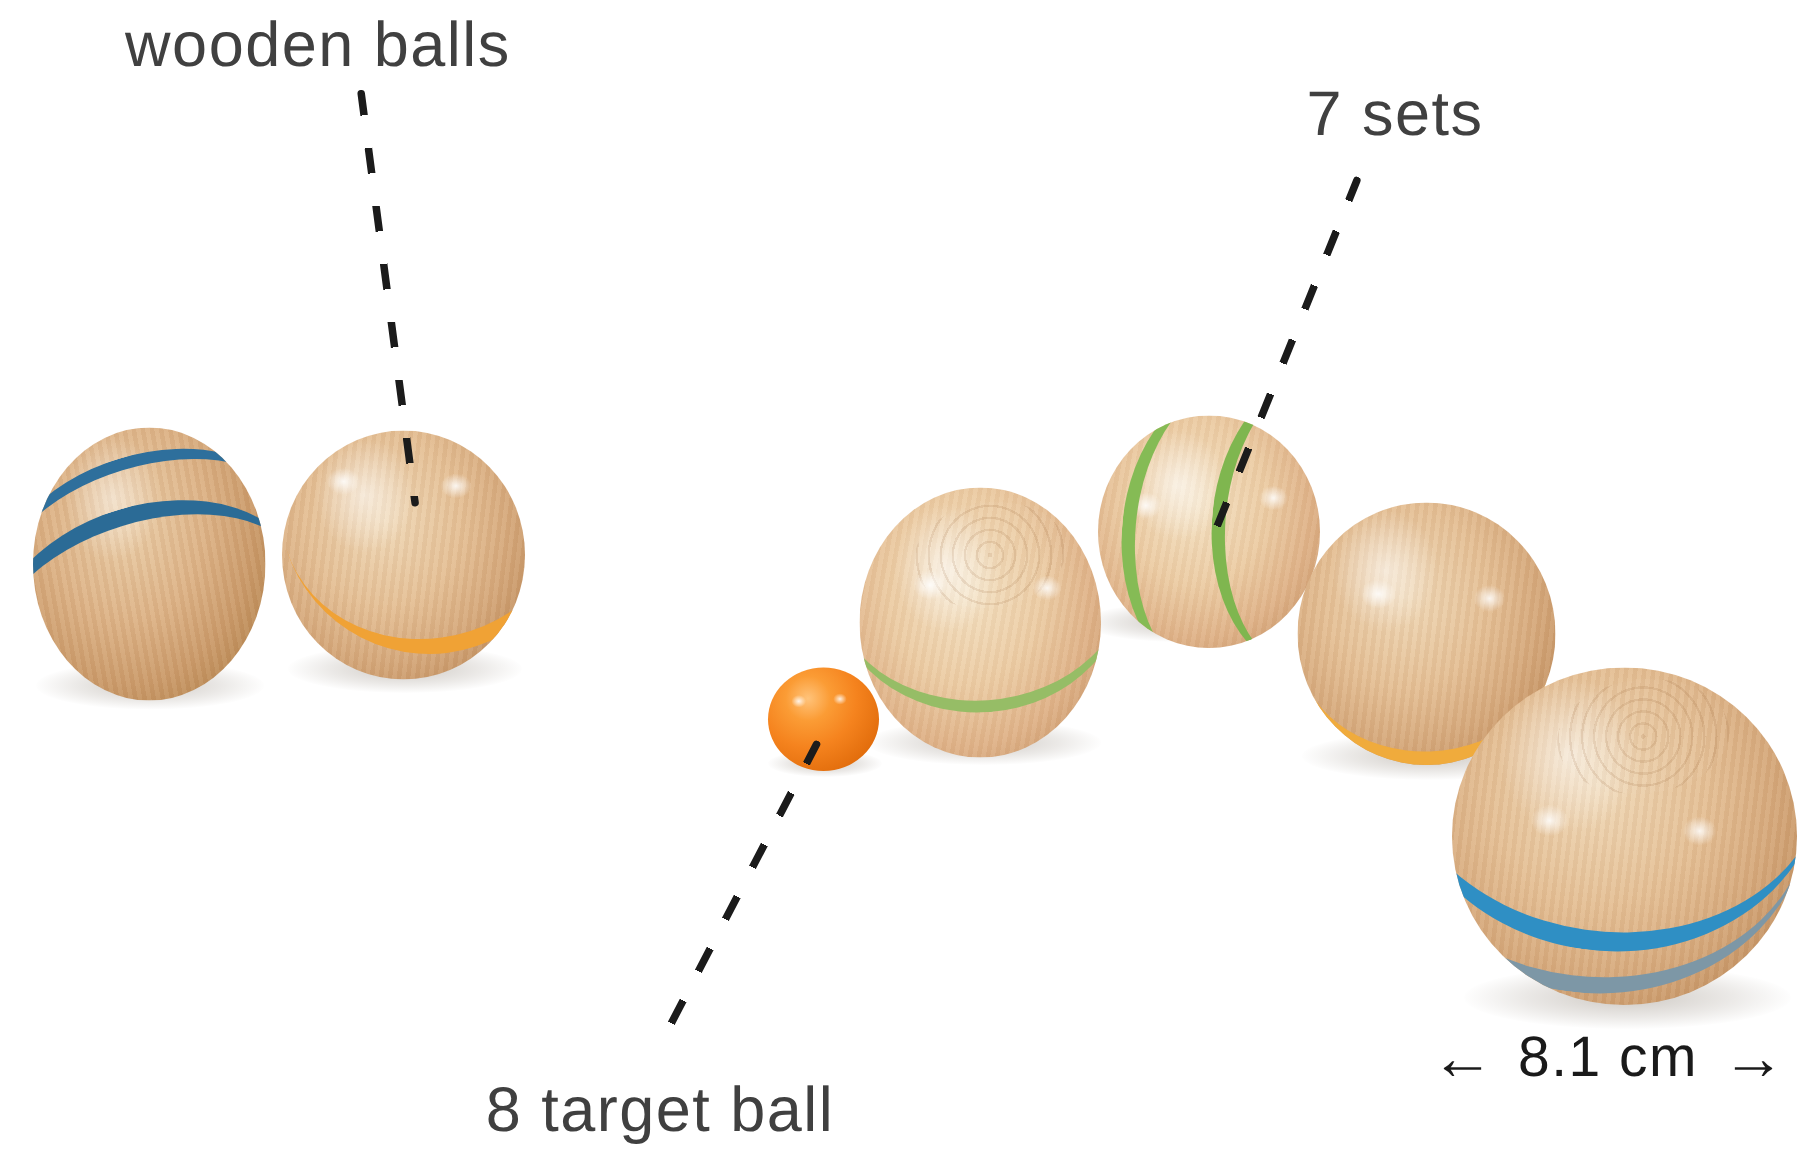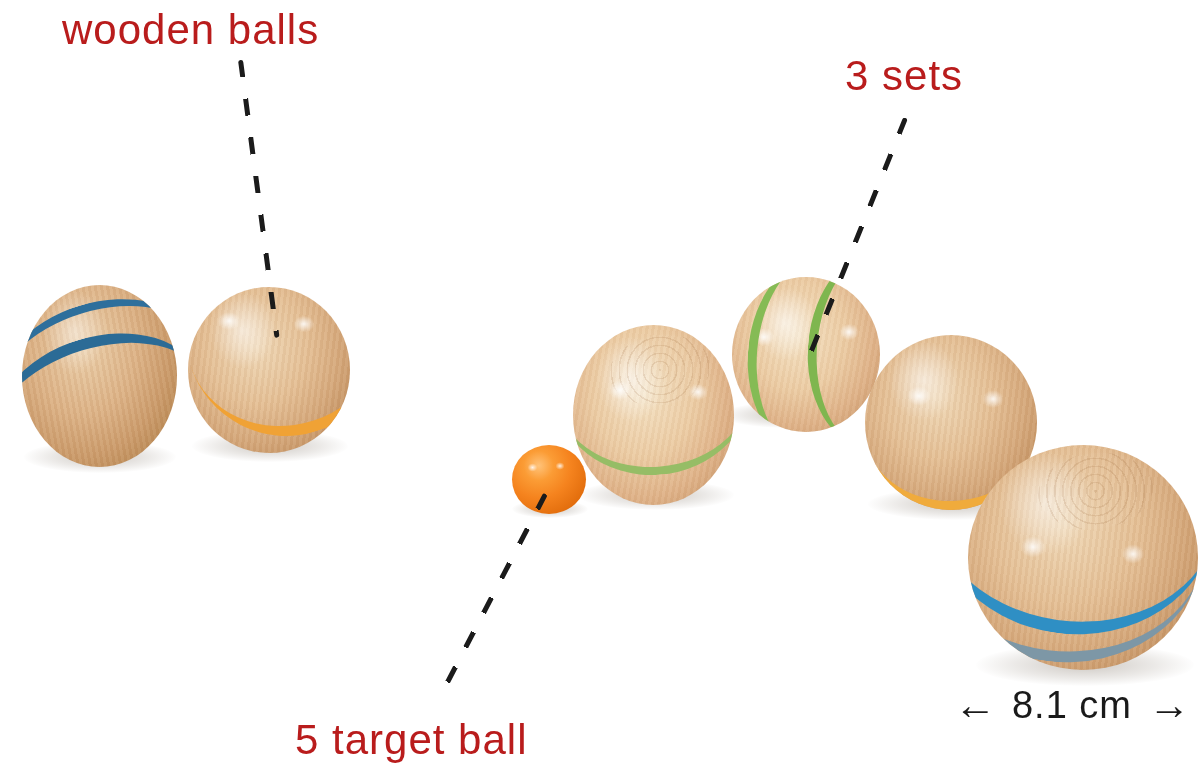--- a/index.html
+++ b/index.html
@@ -1,22 +1,22 @@
 <!DOCTYPE html>
 <html><head>
 <meta charset="utf-8">
 <style>
   html,body{margin:0;padding:0;background:#fff;}
   #scene{
     position:relative;width:1200px;height:776px;background:#ffffff;overflow:hidden;
     font-family:"Liberation Sans", sans-serif;
   }
   .label{
-    position:absolute;color:#b91c1c;font-size:42px;letter-spacing:1px;
-    text-align:left;white-space:nowrap;font-weight:400;
+    position:absolute;color:#404040;font-size:42px;letter-spacing:1px;
+    text-align:center;white-space:nowrap;font-weight:400;
   }
   .size-row{
     position:absolute;display:flex;align-items:center;justify-content:center;
     gap:16px;color:#1a1a1a;font-weight:400;
   }
   .size-row .arrow{font-size:42px;line-height:1;}
   .size-row .val{font-size:38px;letter-spacing:1px;}
   .dash-line{
     position:absolute;width:5px;border-radius:3px;
     background:repeating-linear-gradient(180deg,#1b1b1b 0 17px,rgba(0,0,0,0) 17px 39px);
@@ -58,22 +58,22 @@
     position:absolute;border-radius:50%;z-index:12;
     background:radial-gradient(circle at 36% 30%, #ffc37a 0%, #fb9c35 22%, #f5831e 48%, #e26d0c 78%, #cf620c 100%);
   }
 </style>
 </head>
 <body>
 
 <div id="scene">
 
   <div class="label" style="left:62px;top:6px;width:300px;">wooden balls</div>
-  <div class="label" style="left:845px;top:52px;width:170px;">3 sets</div>
-  <div class="label" style="left:295px;top:716px;width:290px;">5 target ball</div>
+  <div class="label" style="left:845px;top:52px;width:170px;">7 sets</div>
+  <div class="label" style="left:295px;top:716px;width:290px;">8 target ball</div>
 
   <div class="size-row" style="left:942px;top:678px;width:260px;height:54px;">
     <span class="arrow">←</span>
     <span class="val">8.1 cm</span>
     <span class="arrow">→</span>
   </div>
 
   <div class="dash-line" style="left:238px;top:60px;height:280px;transform:rotate(-7.5deg);"></div>
   <div class="dash-line" style="left:903px;top:118px;height:266px;transform:rotate(22deg);"></div>
   <div class="dash-line" style="left:543px;top:494px;height:228px;transform:rotate(27.5deg);"></div>

